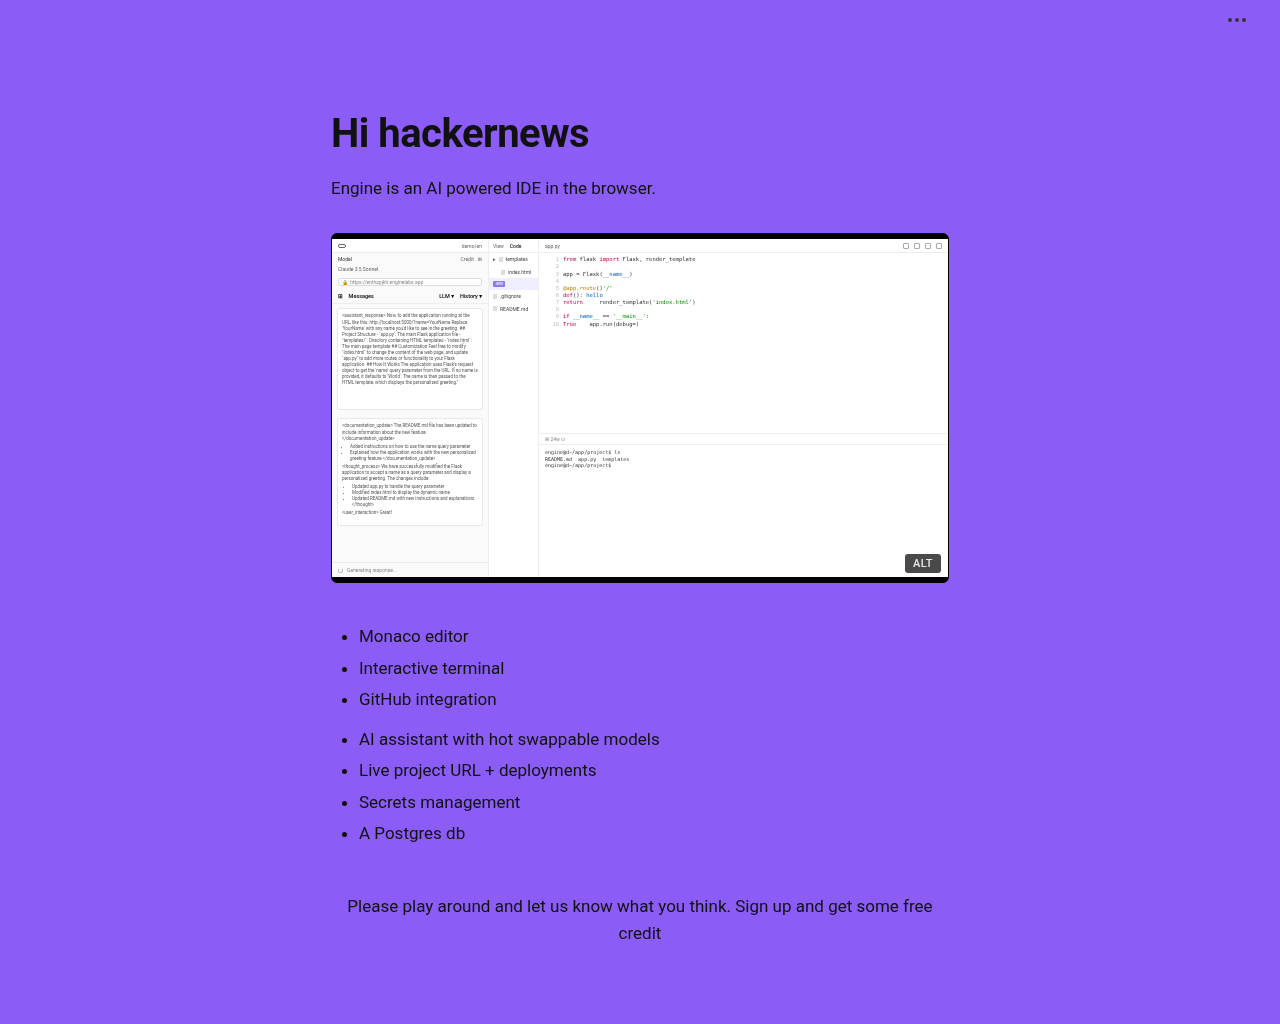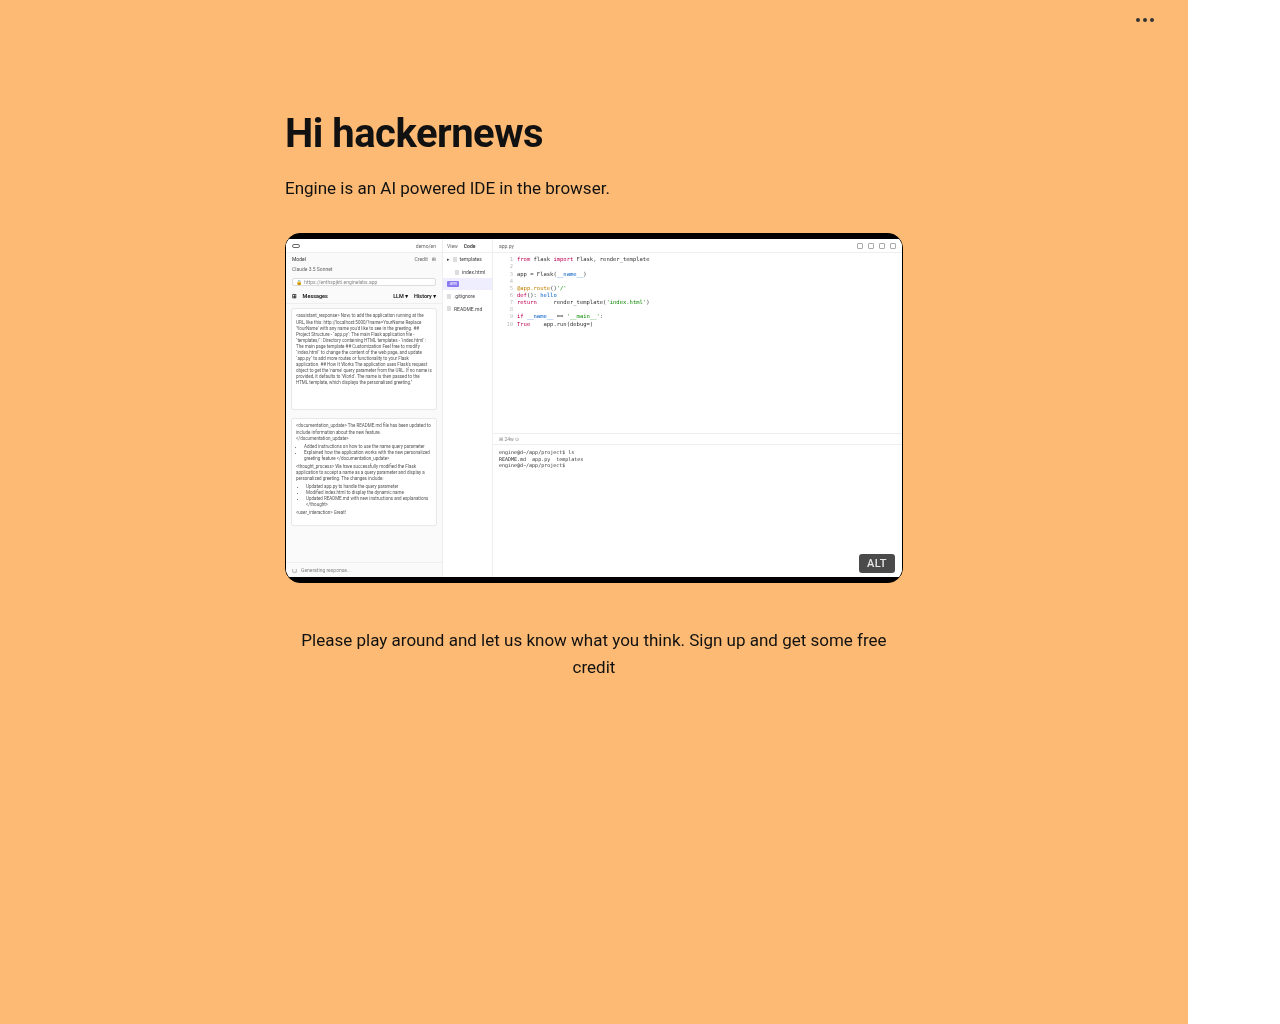--- a/index.html
+++ b/index.html
@@ -5,25 +5,25 @@
   * { box-sizing: border-box; }
   html, body {
     margin: 0;
     padding: 0;
     height: 100%;
     font-family: -apple-system, BlinkMacSystemFont, "Segoe UI", Roboto, Helvetica, Arial, sans-serif;
     color: #111;
     background: #fff;
   }
   .viewport {
-    width: 1188px;
+    width: 1280px;
     height: 1024px;
     position: relative;
     overflow: hidden;
-    background: #fdba74;
+    background: #8b5cf6;
   }
   .menu-btn {
     position: absolute;
     top: 14px;
     right: 30px;
     display: flex;
     gap: 3px;
     padding: 4px;
     cursor: pointer;
   }
@@ -72,21 +72,21 @@
     line-height: 1.85;
     list-style-type: disc;
   }
   .screenshot-wrap {
     margin: 32px 0 38px 0;
     width: 618px;
   }
   .screenshot {
     width: 618px;
     height: 350px;
-    border-radius: 15px;
+    border-radius: 6px;
     overflow: hidden;
     position: relative;
     background: #000;
     border: 1px solid #000;
   }
   .ide {
     position: absolute;
     top: 5px; left: 0; right: 0; bottom: 5px;
     background: #fff;
     display: flex;
@@ -347,17 +347,28 @@
               <div class="ide-divider">⊞ 24w ⊙</div>
               <div class="ide-term">engine@d~/app/project$ ls
 README.md  app.py  templates
 engine@d~/app/project$</div>
             </div>
           </div>
           <div class="alt-badge">ALT</div>
         </div>
       </div>
 
+      <ul>
+        <li>Monaco editor</li>
+        <li>Interactive terminal</li>
+        <li>GitHub integration</li>
+      </ul>
+      <ul>
+        <li>AI assistant with hot swappable models</li>
+        <li>Live project URL + deployments</li>
+        <li>Secrets management</li>
+        <li>A Postgres db</li>
+      </ul>
       <p style="margin-top:44px;text-align:center;">Please play around and let us know what you think. Sign up and get some free credit</p>
 
     </div>
   </div>
 </div>
 
 </body></html>

